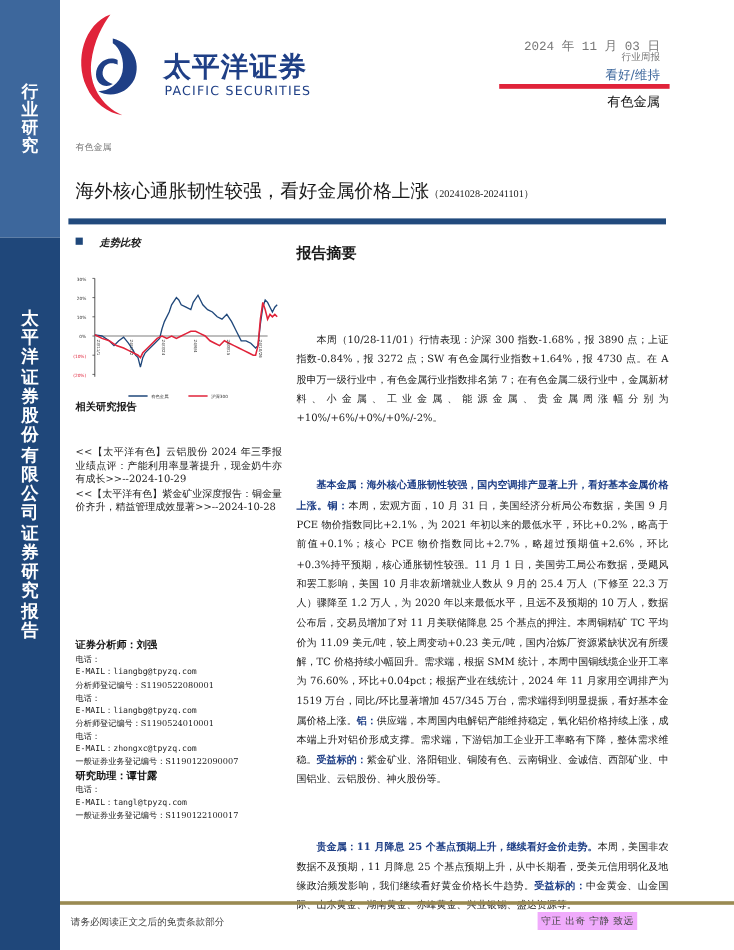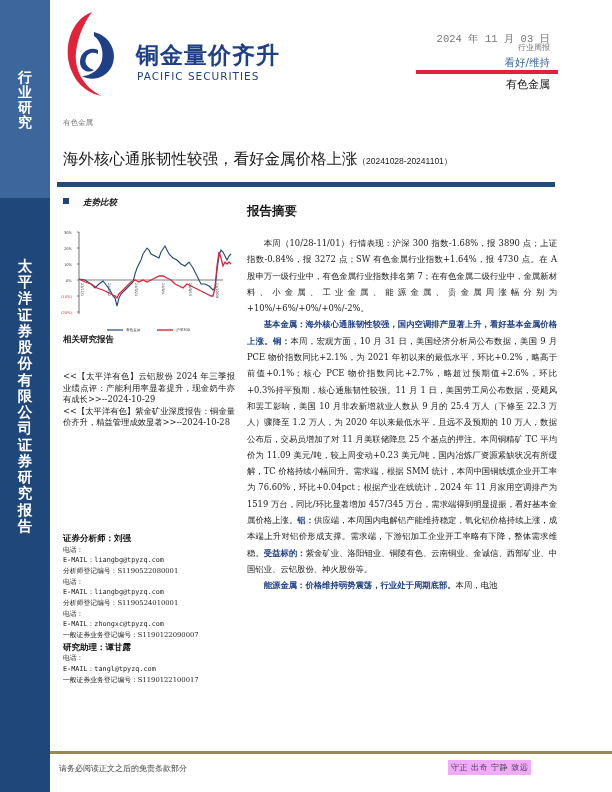--- a/index.html
+++ b/index.html
@@ -21,41 +21,41 @@
 
   .hdr-date { position: absolute; right: 62px; top: 32px; font-family: Liberation Mono, monospace; font-size: 10.5px; color: #777; }
   .hdr-type { position: absolute; right: 62px; top: 42px; font-family: "DejaVu Sans", sans-serif; font-size: 8px; color: #777; }
   .hdr-rating { position: absolute; right: 62px; top: 56px; font-family: "DejaVu Sans", sans-serif; font-size: 10.5px; color: #3d679c; }
   .hdr-redline { position: absolute; left: 416px; top: 70px; width: 142px; height: 4px; background: #e0233a; }
   .hdr-industry { position: absolute; right: 62px; top: 77px; font-family: "DejaVu Sans", sans-serif; font-size: 11px; color: #111; }
 
   .crumb { position: absolute; left: 63px; top: 118px; font-family: "DejaVu Sans", sans-serif; font-size: 7.5px; color: #777; }
 
   .title { position: absolute; left: 63px; top: 149px; font-family: "DejaVu Serif", serif; font-size: 15.5px; color: #1a1a1a; white-space: nowrap; }
-  .title-date { font-size: 8.5px; font-family: Liberation Sans, sans-serif; }
+  .title-date { font-size: 8.5px; font-family: Liberation Serif, serif; }
   .title-bar { position: absolute; left: 57px; top: 182px; width: 498px; height: 5px; background: #214a7d; }
 
   
   .trend-head { position: absolute; left: 63px; top: 197px; font-size: 8.5px; font-weight: bold; font-style: italic; font-family: "DejaVu Serif", serif; }
   .trend-head .sq { display: inline-block; width: 6px; height: 6px; background: #1f477a; margin-right: 14px; vertical-align: 1px; }
   .chart { position: absolute; left: 55px; top: 226px; width: 180px; height: 112px; }
 
   .left-col { position: absolute; left: 63px; width: 172px; font-family: "DejaVu Serif", serif; }
   .rel-head { top: 334px; font-size: 8.5px; font-weight: bold; }
   .rel-list { top: 371px; font-size: 8.3px; line-height: 11.6px; text-align: justify; color: #222; }
   .rel-list .item { margin-bottom: 0; }
 
   .analysts { top: 532px; font-size: 6.8px; line-height: 10.7px; color: #222; }
   .analysts .name { font-size: 8.5px; font-weight: bold; line-height: 12.5px; color: #111; }
   .analysts .mono { font-family: "DejaVu Sans Mono", monospace; font-size: 6.8px; }
 
   
   .abs-head { position: absolute; left: 247px; top: 203px; font-size: 12.5px; font-weight: bold; font-family: "DejaVu Serif", serif; }
   .body { position: absolute; left: 247px; top: 235px; width: 310px; font-size: 8.35px; line-height: 16.3px; text-align: justify; color: #1a1a1a; font-family: "DejaVu Serif", serif; }
-  .body p { text-indent: 2em; margin-bottom: 0; }
+  .body p { text-indent: 2em; margin-bottom: 0; margin-top: 40px; }
   .hl { color: #1f3f86; font-weight: bold; }
 
   
   .footer-line { position: absolute; left: 50px; top: 751px; width: 562px; height: 3px; background: #9a8a52; }
   .footer-note { position: absolute; left: 59px; top: 763px; font-size: 8px; color: #444; font-family: "DejaVu Serif", serif; }
   .footer-motto { position: absolute; left: 448px; top: 760px; padding: 2px 3px; background: #f0abfc; font-size: 8px; color: #444; font-family: "DejaVu Serif", serif; letter-spacing: 0.5px; }
 </style>
 </head>
 <body>
 
@@ -86,21 +86,21 @@
     <span>报</span>
     <span>告</span>
 </div>
 
 <svg class="logo" viewBox="0 0 58 90">
   <path d="M30 2 C8 10 0 40 10 62 C16 76 28 84 40 86 C22 78 12 60 14 42 C16 24 24 10 30 2 Z" fill="#e0233a"></path>
   <path d="M32 22 C48 26 56 42 50 56 C44 68 30 72 20 66 C28 66 38 60 40 50 C42 40 38 30 32 26 Z" fill="#1f3f86"></path>
   <path d="M36 40 C28 36 18 42 18 52 C18 60 26 64 32 60 C26 58 22 54 24 48 C26 42 32 42 36 44 Z" fill="#1f3f86"></path>
   <circle cx="30" cy="52" r="4" fill="#ffffff"></circle>
 </svg>
-<div class="brand-cn">铜金量价齐升</div>
+<div class="brand-cn">太平洋证券</div>
 <div class="brand-en">PACIFIC SECURITIES</div>
 
 <div class="hdr-date">2024 年 11 月 03 日</div>
 <div class="hdr-type">行业周报</div>
 <div class="hdr-rating">看好/维持</div>
 <div class="hdr-redline"></div>
 <div class="hdr-industry">有色金属</div>
 
 <div class="crumb">有色金属</div>
 
@@ -175,18 +175,19 @@
     <div>电话：</div>
     <div class="mono">E-MAIL：tangl@tpyzq.com</div>
     <div>一般证券业务登记编号：S1190122100017</div>
   </div>
 </div>
 
 <div class="abs-head">报告摘要</div>
 <div class="body">
   <p>本周（10/28-11/01）行情表现：沪深 300 指数-1.68%，报 3890 点；上证指数-0.84%，报 3272 点；SW 有色金属行业指数+1.64%，报 4730 点。在 A 股申万一级行业中，有色金属行业指数排名第 7；在有色金属二级行业中，金属新材料、小金属、工业金属、能源金属、贵金属周涨幅分别为+10%/+6%/+0%/+0%/-2%。</p>
   <p><span class="hl">基本金属：海外核心通胀韧性较强，国内空调排产显著上升，看好基本金属价格上涨。铜：</span><span>本周，宏观方面，10 月 31 日，美国经济分析局公布数据，美国 9 月 PCE 物价指数同比+2.1%，为 2021 年初以来的最低水平，环比+0.2%，略高于前值+0.1%；核心 PCE 物价指数同比+2.7%，略超过预期值+2.6%，环比+0.3%持平预期，核心通胀韧性较强。11 月 1 日，美国劳工局公布数据，受飓风和罢工影响，美国 10 月非农新增就业人数从 9 月的 25.4 万人（下修至 22.3 万人）骤降至 1.2 万人，为 2020 年以来最低水平，且远不及预期的 10 万人，数据公布后，交易员增加了对 11 月美联储降息 25 个基点的押注。本周铜精矿 TC 平均价为 11.09 美元/吨，较上周变动+0.23 美元/吨，国内冶炼厂资源紧缺状况有所缓解，TC 价格持续小幅回升。需求端，根据 SMM 统计，本周中国铜线缆企业开工率为 76.60%，环比+0.04pct；根据产业在线统计，2024 年 11 月家用空调排产为 1519 万台，同比/环比显著增加 457/345 万台，需求端得到明显提振，看好基本金属价格上涨。</span><span class="hl">铝：</span><span>供应端，本周国内电解铝产能维持稳定，氧化铝价格持续上涨，成本端上升对铝价形成支撑。需求端，下游铝加工企业开工率略有下降，整体需求维稳。</span><span class="hl">受益标的：</span><span>紫金矿业、洛阳钼业、铜陵有色、云南铜业、金诚信、西部矿业、中国铝业、云铝股份、神火股份等。</span></p>
+  <p><span class="hl">贵金属：11 月降息 25 个基点预期上升，继续看好金价走势。</span><span>本周，美国非农数据不及预期，11 月降息 25 个基点预期上升，从中长期看，受美元信用弱化及地缘政治频发影响，我们继续看好黄金价格长牛趋势。</span><span class="hl">受益标的：</span><span>中金黄金、山金国际、山东黄金、湖南黄金、赤峰黄金、兴业银锡、盛达资源等。</span></p>
   <p><span class="hl">能源金属：价格维持弱势震荡，行业处于周期底部。</span><span>本周，电池</span></p>
 </div>
 
 <div class="footer-line"></div>
 <div class="footer-note">请务必阅读正文之后的免责条款部分</div>
 <div class="footer-motto">守正 出奇 宁静 致远</div>
 
 </body></html>

